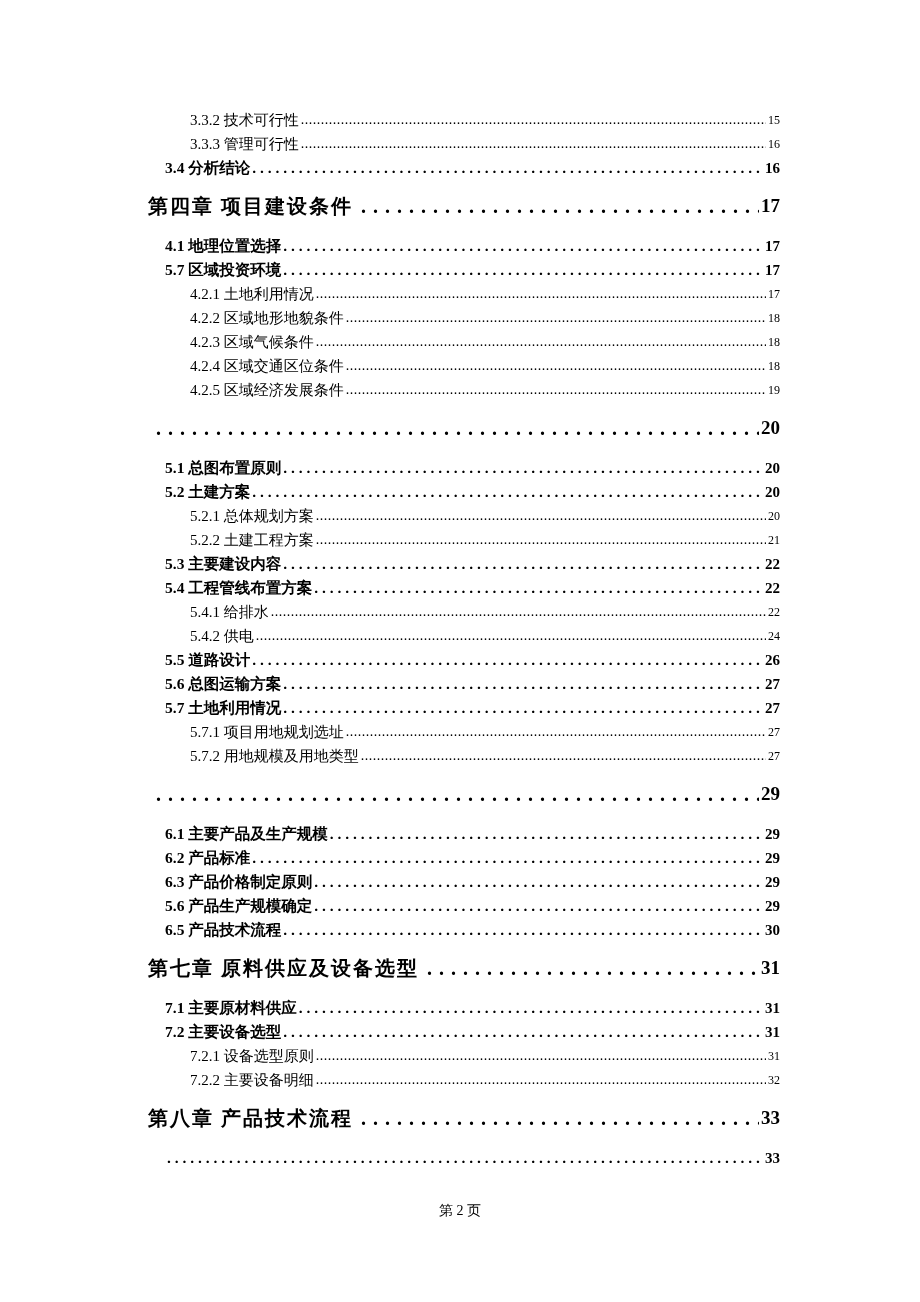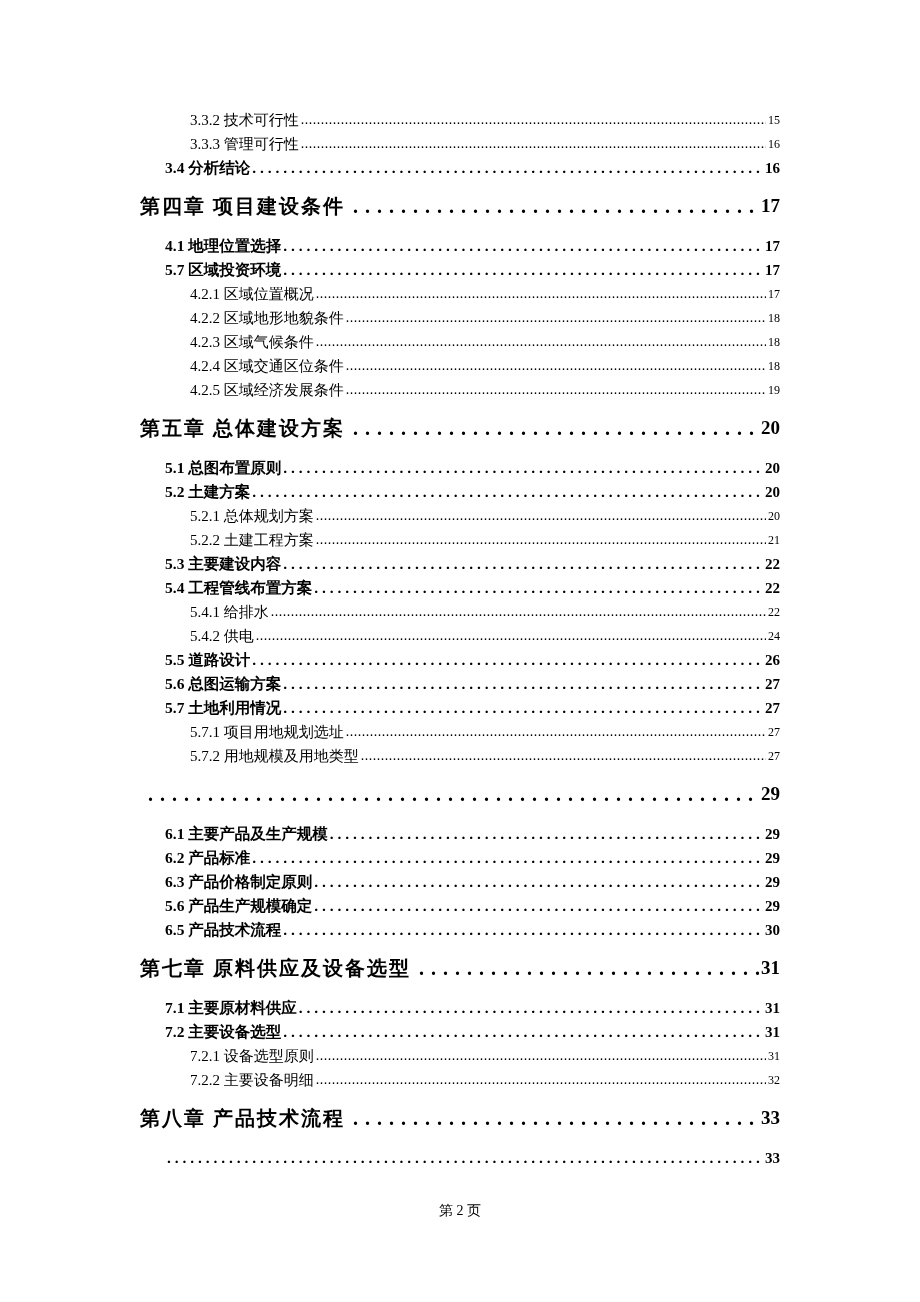--- a/index.html
+++ b/index.html
@@ -32,21 +32,21 @@
     overflow: hidden;
     white-space: nowrap;
     margin: 0 2px;
   }
   .page-num { white-space: nowrap; }
 
   
   .lv0 {
     height: 32px;
     line-height: 32px;
-    margin: 10px 0 12px 0;
+    margin: 10px 0 12px 8px;
     font-weight: bold;
     font-size: 20px;
   }
   .lv0 .label { letter-spacing: 2px; }
   .lv0 .leader { margin-left: 8px; letter-spacing: 1px; }
   .lv0 .page-num { font-size: 19px; font-weight: 600; }
 
   
   .lv1 {
     font-weight: bold;
@@ -102,21 +102,21 @@
         <span class="label">4.1 地理位置选择</span>
         <span class="leader">. . . . . . . . . . . . . . . . . . . . . . . . . . . . . . . . . . . . . . . . . . . . . . . . . . . . . . . . . . . . . . . . . . . . . . . . . . . . . . . . . . . . . . . . . . . . . . . . . . . . . . . . . . . . . . . . . . . . . . . . . . . . . . . . . . . . . . . . . . . . . . . . . . . . . . . . . . . . . . . . </span>
         <span class="page-num">17</span>
       </div>
       <div class="toc-row lv1">
         <span class="label">5.7 区域投资环境</span>
         <span class="leader">. . . . . . . . . . . . . . . . . . . . . . . . . . . . . . . . . . . . . . . . . . . . . . . . . . . . . . . . . . . . . . . . . . . . . . . . . . . . . . . . . . . . . . . . . . . . . . . . . . . . . . . . . . . . . . . . . . . . . . . . . . . . . . . . . . . . . . . . . . . . . . . . . . . . . . . . . . . . . . . . </span>
         <span class="page-num">17</span>
       </div>
       <div class="toc-row lv2">
-        <span class="label">4.2.1 区域位置概况</span>
+        <span class="label">4.2.1 土地利用情况</span>
         <span class="leader">............................................................................................................................................................................................................................................................................................................</span>
         <span class="page-num">17</span>
       </div>
       <div class="toc-row lv2">
         <span class="label">4.2.2 区域地形地貌条件</span>
         <span class="leader">............................................................................................................................................................................................................................................................................................................</span>
         <span class="page-num">18</span>
       </div>
       <div class="toc-row lv2">
         <span class="label">4.2.3 区域气候条件</span>
@@ -127,21 +127,20 @@
         <span class="label">4.2.4 区域交通区位条件</span>
         <span class="leader">............................................................................................................................................................................................................................................................................................................</span>
         <span class="page-num">18</span>
       </div>
       <div class="toc-row lv2">
         <span class="label">4.2.5 区域经济发展条件</span>
         <span class="leader">............................................................................................................................................................................................................................................................................................................</span>
         <span class="page-num">19</span>
       </div>
       <div class="toc-row lv0">
-        <span class="label">第五章 总体建设方案</span>
         <span class="leader">. . . . . . . . . . . . . . . . . . . . . . . . . . . . . . . . . . . . . . . . . . . . . . . . . . . . . . . . . . . . . . . . . . . . . . . . . . . . . . . . . . . . . . . . . . . . . . . . . . . . . . . . . . . . . . . . . . . . . . . . . . . . . . . . . . . . . . . . . . . . . . . . . . . . . . . . . . . . . . . . </span>
         <span class="page-num">20</span>
       </div>
       <div class="toc-row lv1">
         <span class="label">5.1 总图布置原则</span>
         <span class="leader">. . . . . . . . . . . . . . . . . . . . . . . . . . . . . . . . . . . . . . . . . . . . . . . . . . . . . . . . . . . . . . . . . . . . . . . . . . . . . . . . . . . . . . . . . . . . . . . . . . . . . . . . . . . . . . . . . . . . . . . . . . . . . . . . . . . . . . . . . . . . . . . . . . . . . . . . . . . . . . . . </span>
         <span class="page-num">20</span>
       </div>
       <div class="toc-row lv1">
         <span class="label">5.2 土建方案</span>

